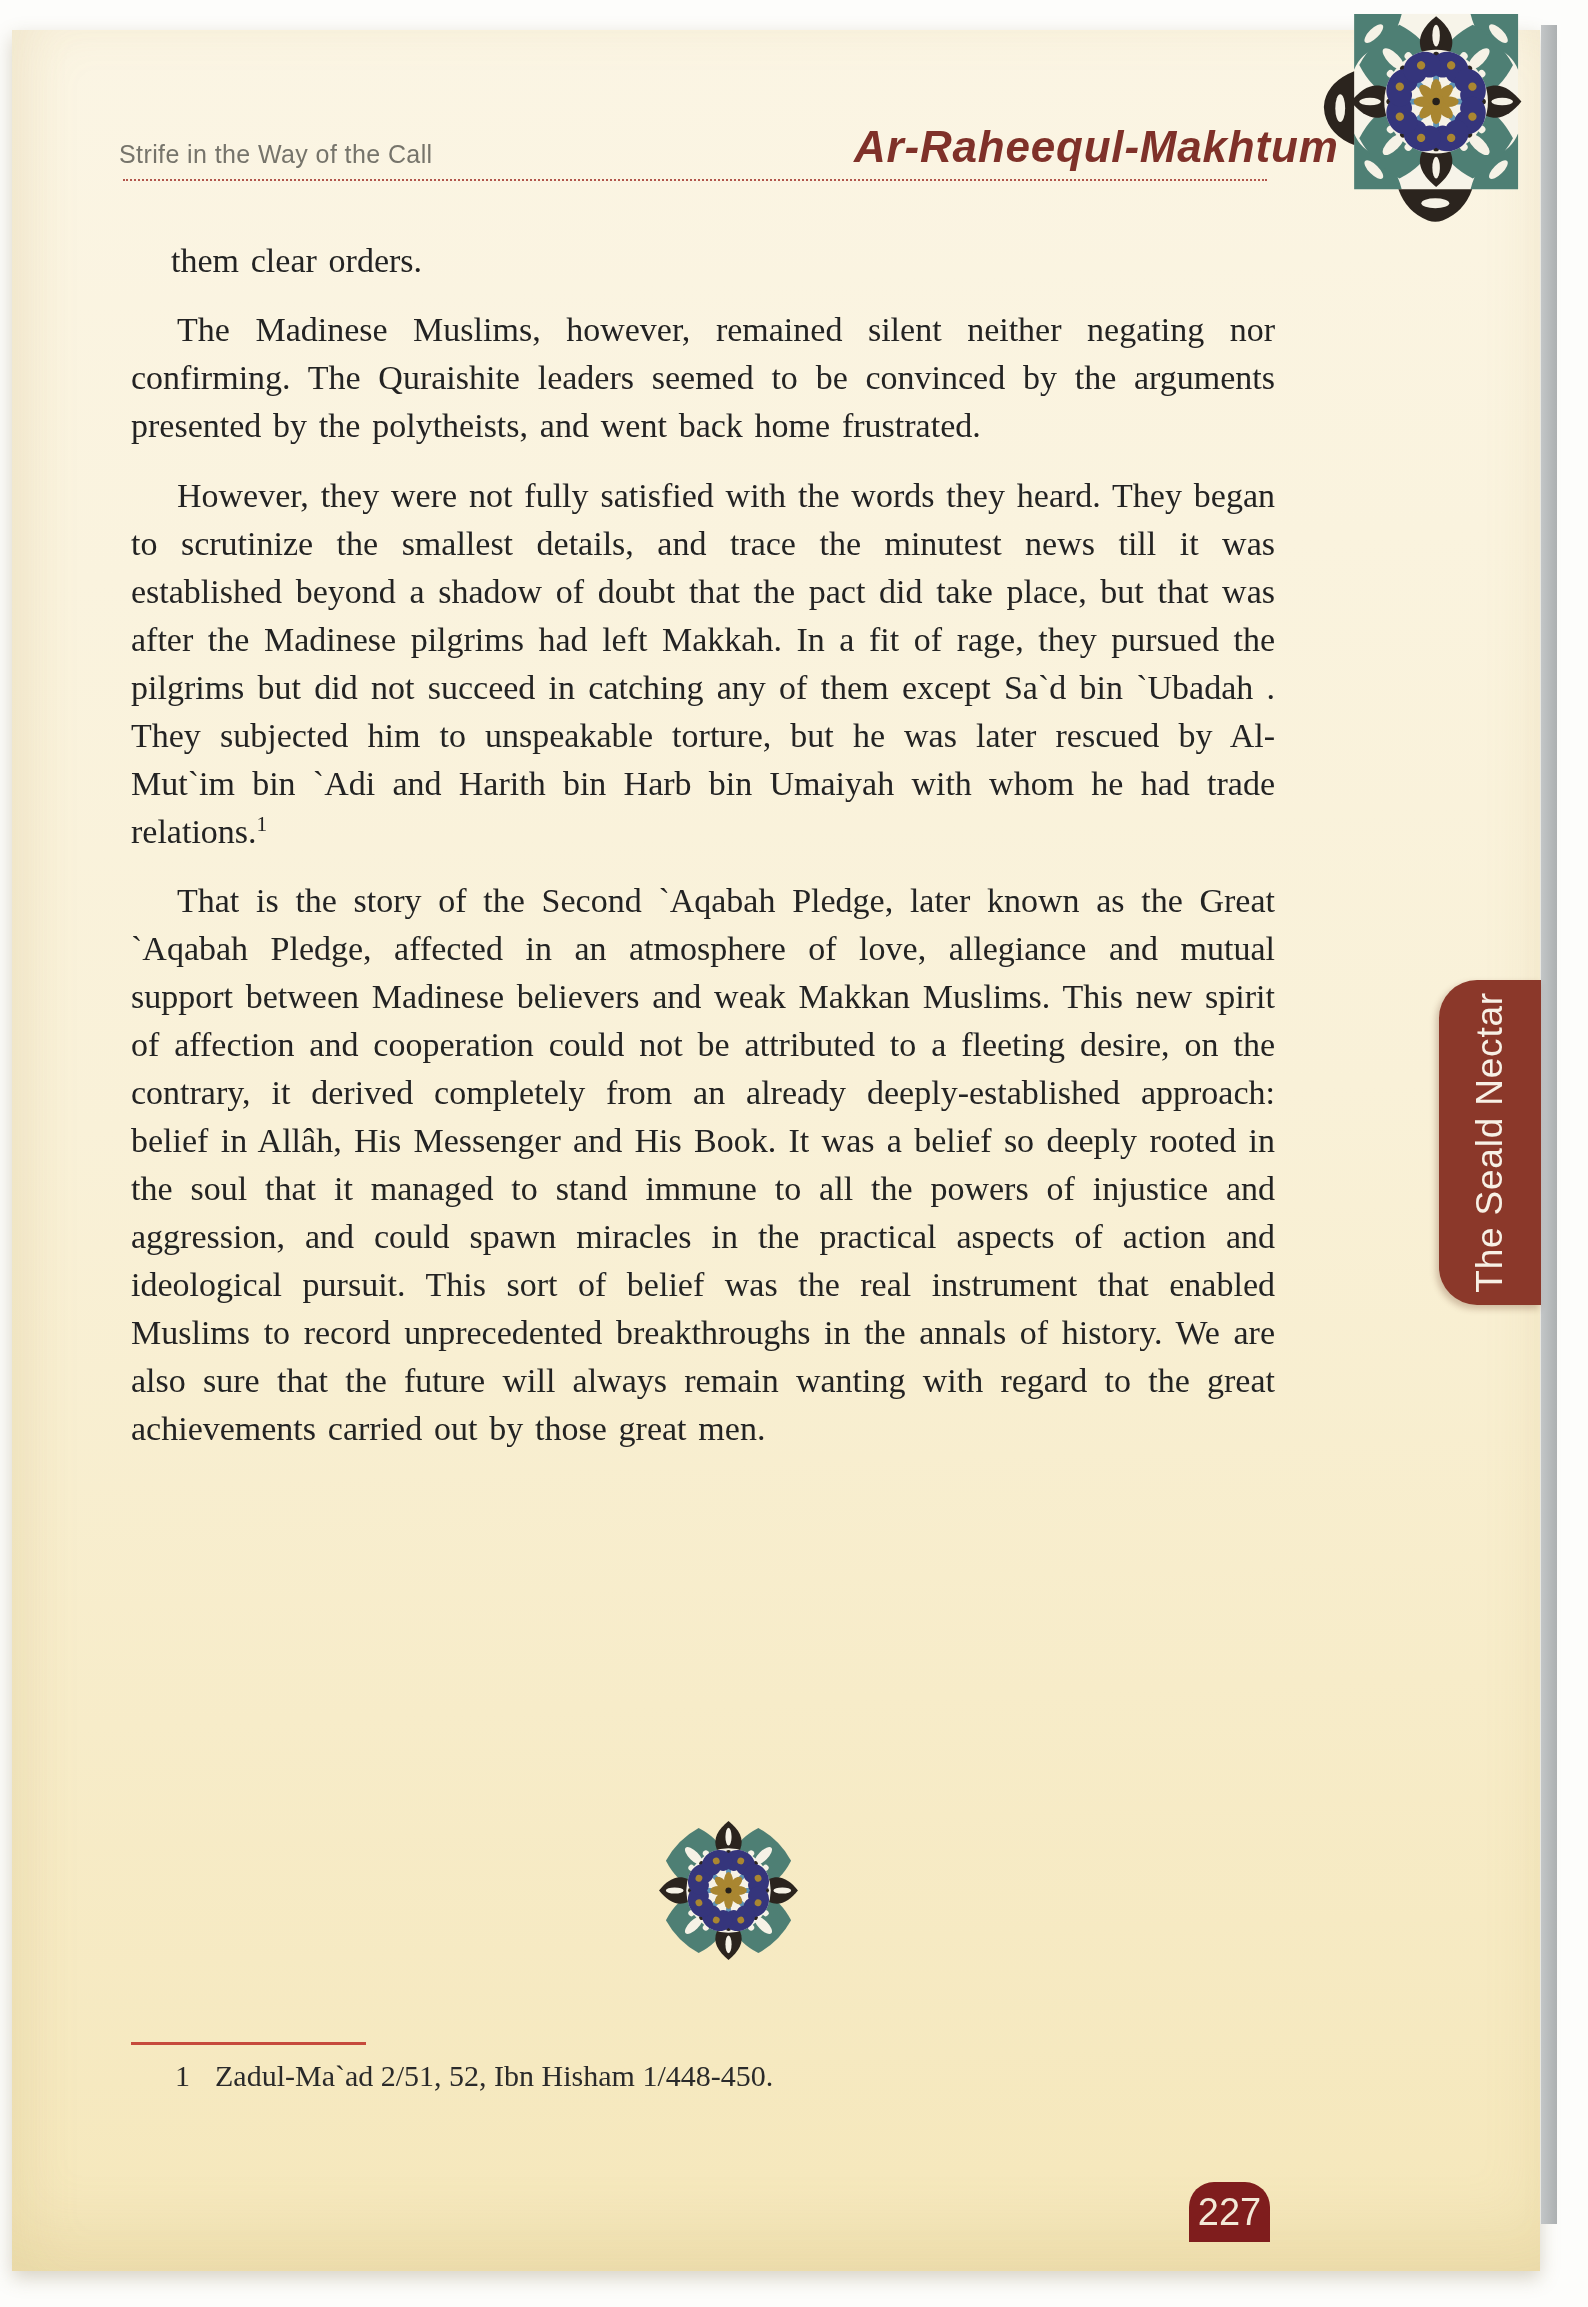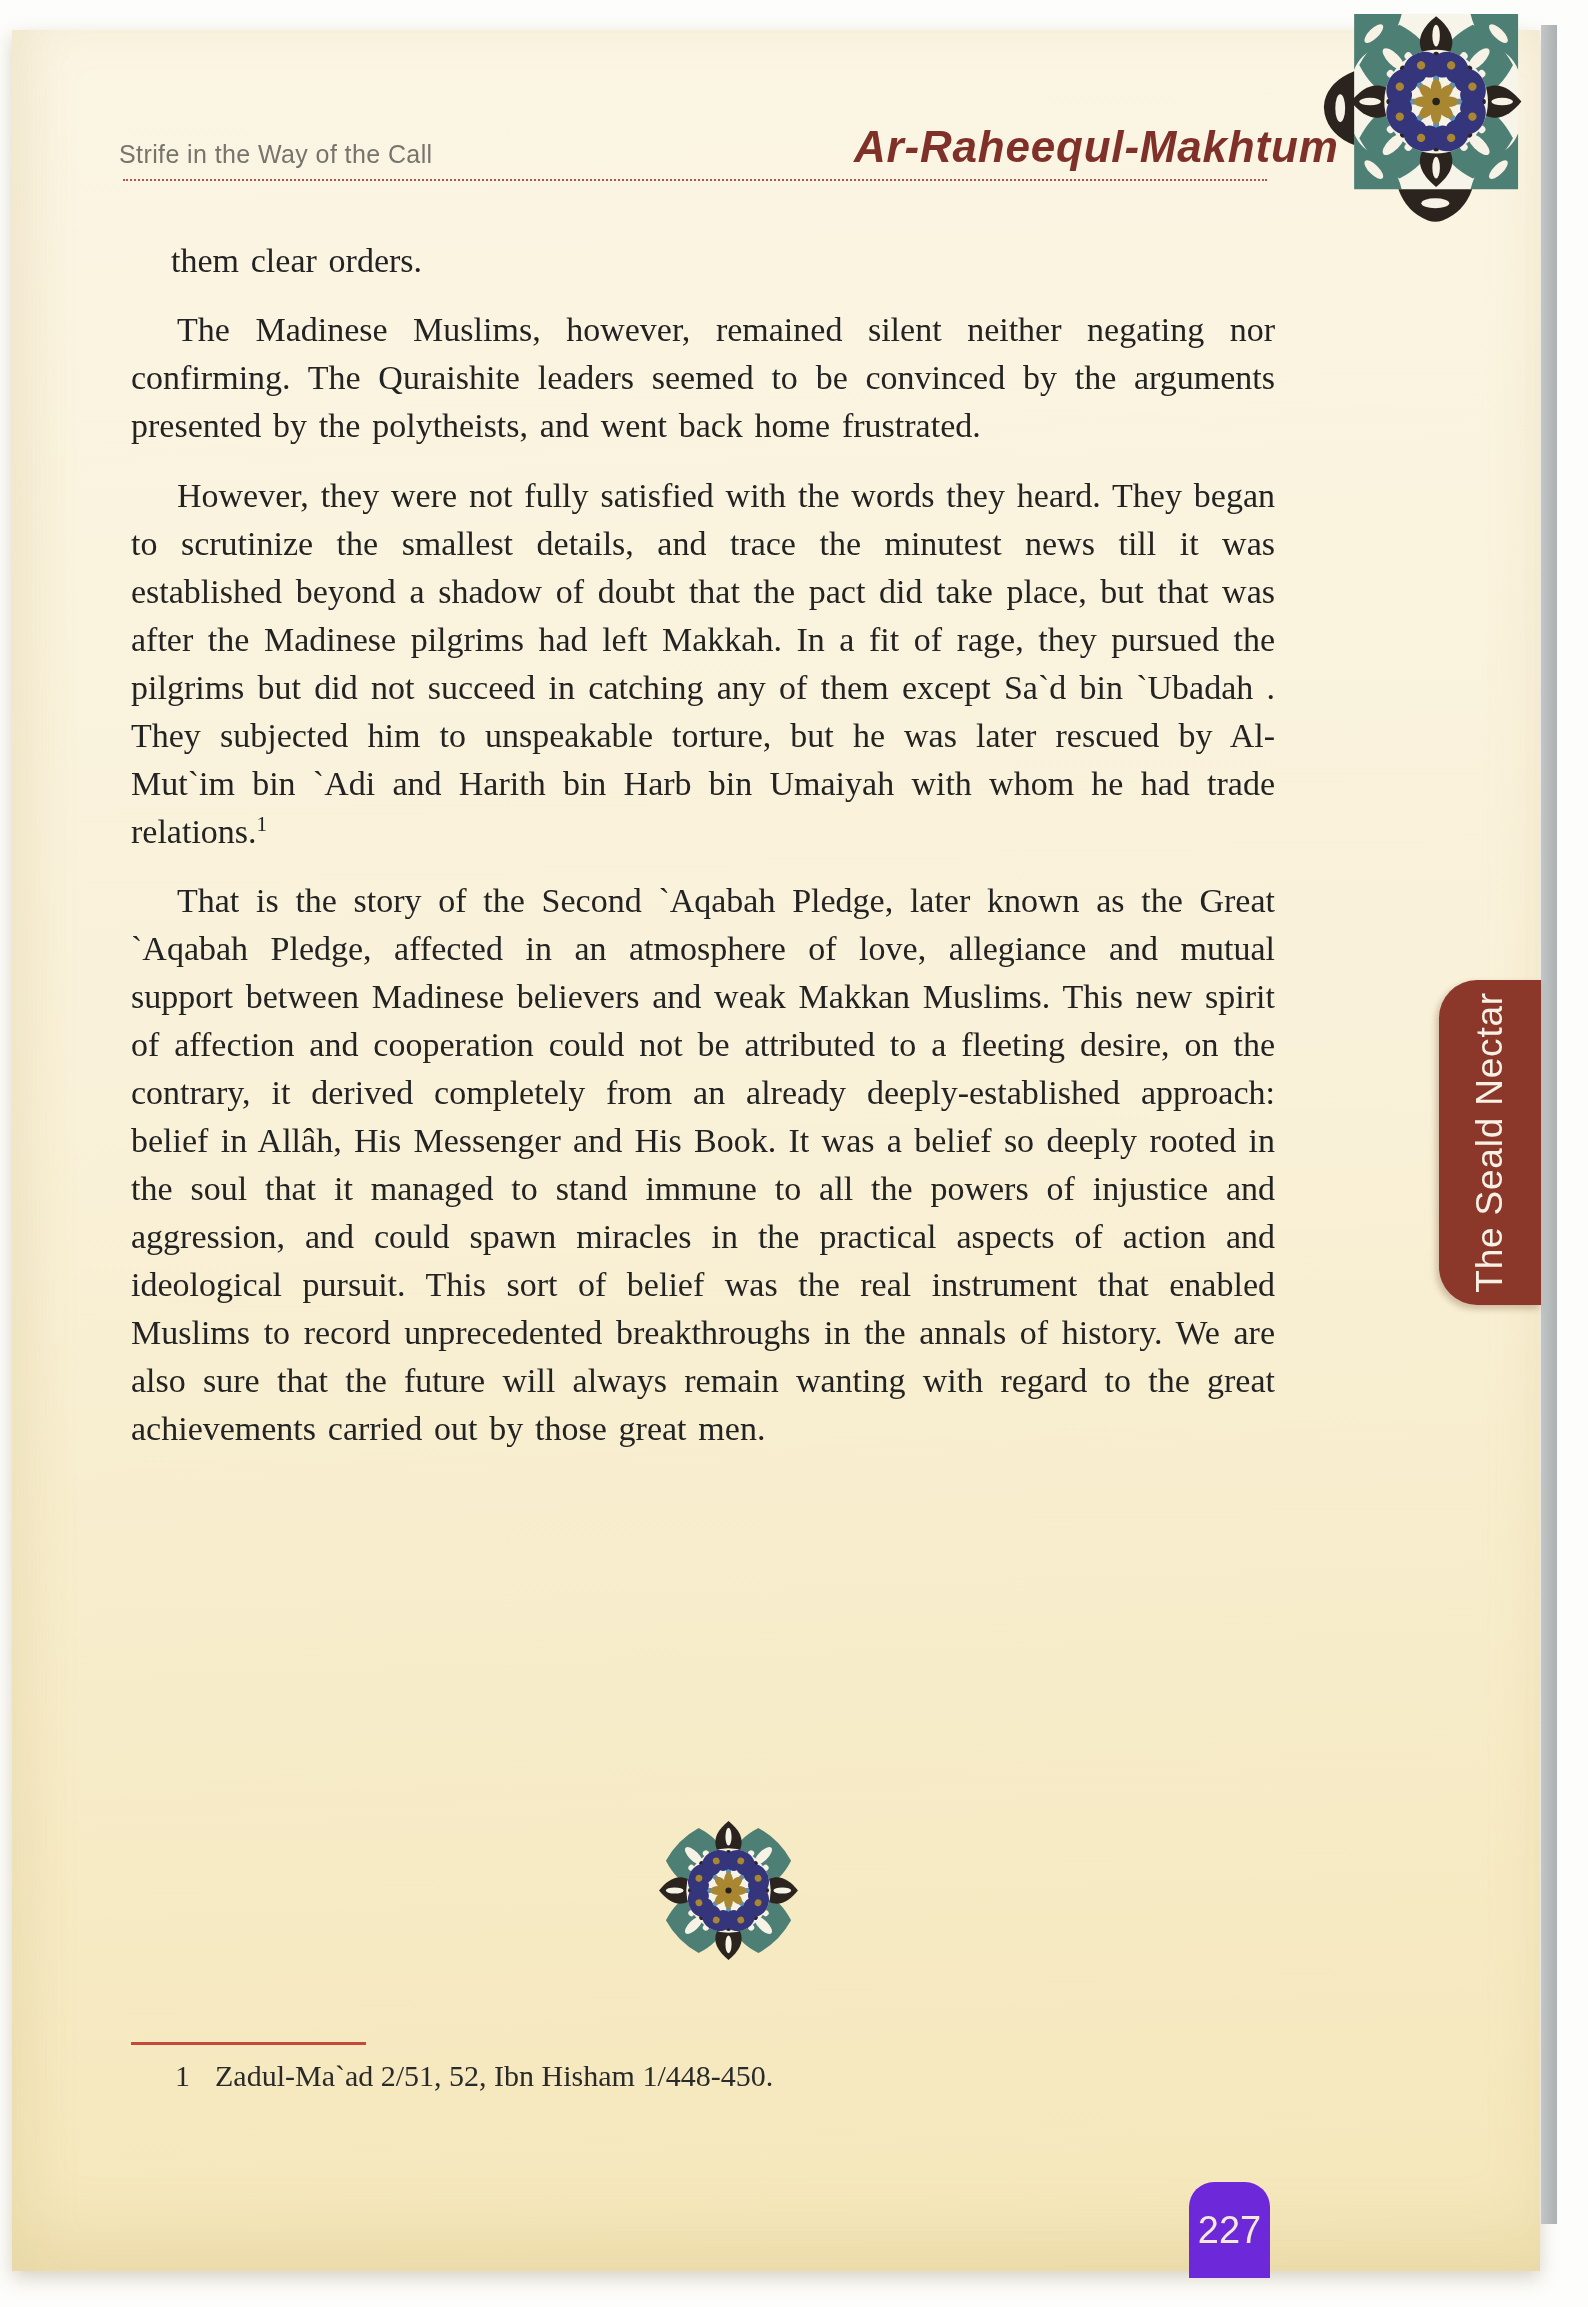--- a/index.html
+++ b/index.html
@@ -69,22 +69,22 @@
     display:flex; align-items:center; justify-content:center;
     box-shadow:-2.5px 3.3px 6.6px rgba(90,40,20,.25);
   }
   .side-tab span{
     writing-mode:vertical-rl; transform:rotate(180deg);
     color:#f7f0e5; font-family:"Liberation Sans", sans-serif;
     font-size:37px; letter-spacing:0.8px; white-space:nowrap;
   }
   
   .page-badge{
-    position:absolute; left:1189px; top:2182px; width:81px; height:96px;
-    background:#6d28d9; border-radius:25px 25px 0 0;
+    position:absolute; left:1189px; top:2182px; width:81px; height:60px;
+    background:#7f1d1d; border-radius:25px 25px 0 0;
     display:flex; align-items:center; justify-content:center;
   }
   .page-badge span{
     color:#f3e9d7; font-family:"Liberation Sans", sans-serif; font-size:38px;
   }
 </style>
 </head>
 <body>
 
 <svg width="0" height="0" style="position:absolute" aria-hidden="true">

